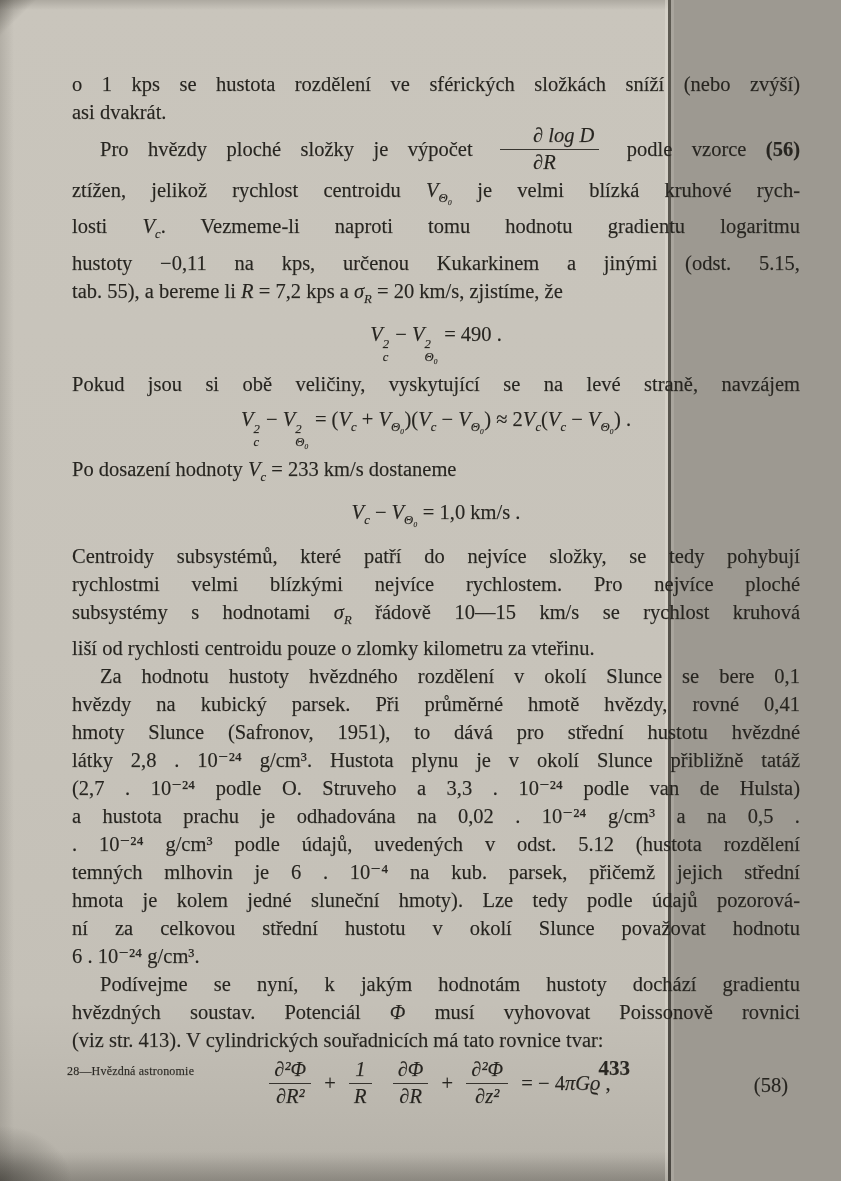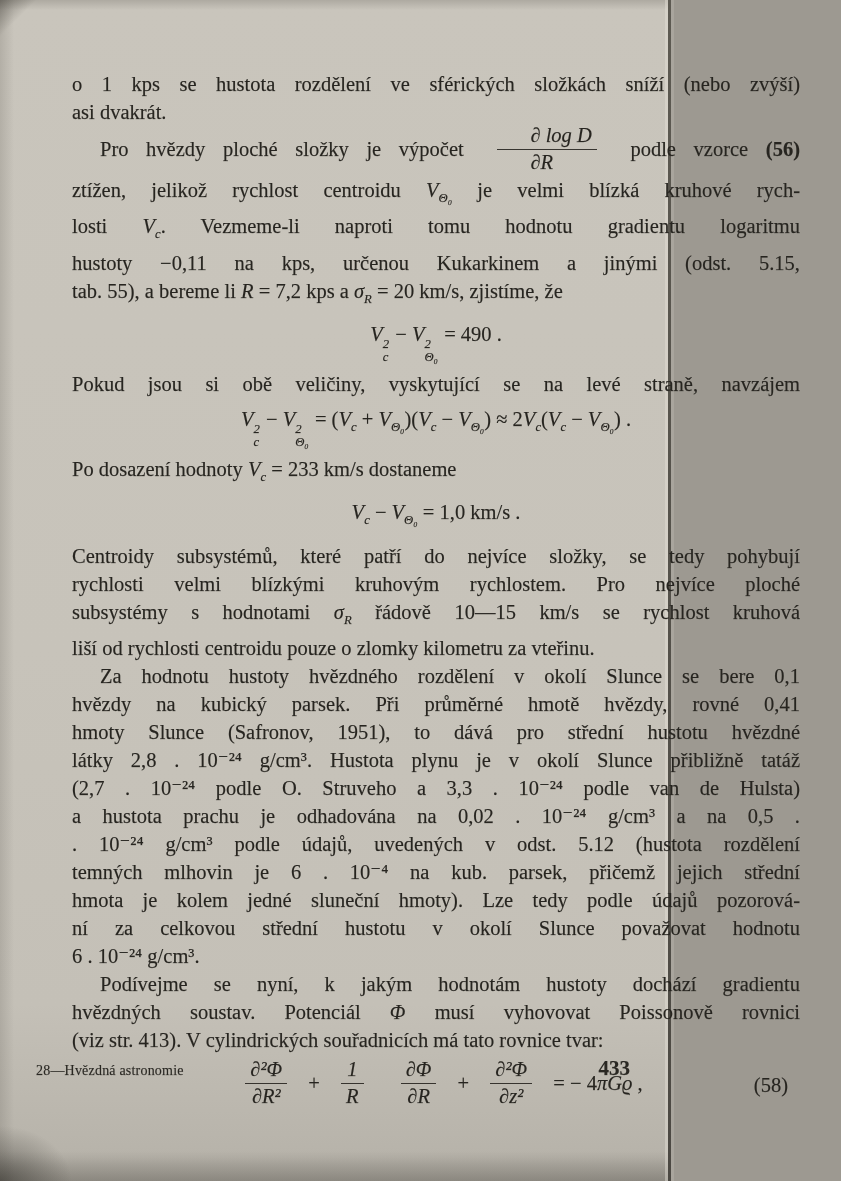--- a/index.html
+++ b/index.html
@@ -39,30 +39,30 @@
 
   .eq{position:relative;text-align:center;margin:6px 0;line-height:30px;}
   .eqno{position:absolute;right:12px;top:50%;transform:translateY(-50%);}
 
   .var{font-style:italic;}
   .b{font-weight:bold;}
   .msub{font-style:italic;font-size:0.62em;vertical-align:-0.42em;}
   .st{display:inline-flex;flex-direction:column;align-items:flex-start;font-size:0.62em;line-height:1;font-style:italic;vertical-align:-0.52em;margin:0 1px 0 0;}
   .st span{display:block;}
   .st .st-sub{margin-top:1px;}
-  .fr{display:inline-block;vertical-align:middle;text-align:center;font-style:italic;line-height:1.15;margin:0 16px;position:relative;top:-2px;}
+  .fr{display:inline-block;vertical-align:middle;text-align:center;font-style:italic;line-height:1.15;margin:0 8px;position:relative;top:-2px;}
   .fr .fr-n{display:block;padding:0 5px 1px;border-bottom:1.6px solid rgba(39,37,32,0.9);}
   .fr .fr-d{display:block;padding:1px 5px 0;}
 
   .footer{
     position:absolute;left:36px;right:44px;top:1056px;
     display:flex;justify-content:space-between;align-items:baseline;
     color:#2a2823;-webkit-text-stroke:0.25px rgba(42,40,35,0.5);
   }
-  .sig{font-size:14px;letter-spacing:0.2px;}
+  .sig{font-size:12px;letter-spacing:0.2px;margin-left:31px;}
   .pageno{font-size:21px;font-weight:bold;}
 </style>
 </head>
 <body>
 
 <div class="scan">
   <div class="paper-shade"></div>
   <div class="edge-right-light"></div>
   <div class="edge-right-line"></div>
   <div class="edge-right-outer"></div>
@@ -95,21 +95,21 @@
           </span> − <span class="var">V</span><span class="st">
             <span class="st-sup">2</span>
             <span class="st-sub">Θ₀</span>
           </span> = (<span class="var">V</span><span class="msub">c</span> + <span class="var">V</span><span class="msub">Θ₀</span>)(<span class="var">V</span><span class="msub">c</span> − <span class="var">V</span><span class="msub">Θ₀</span>) ≈ 2<span class="var">V</span><span class="msub">c</span>(<span class="var">V</span><span class="msub">c</span> − <span class="var">V</span><span class="msub">Θ₀</span>) .</span></div>
       <div class="para">
         <div class="line last">Po dosazení hodnoty <span class="var">V</span><span class="msub">c</span> = 233 km/s dostaneme</div>
       </div>
       <div class="eq"><span class="eq-body"><span class="var">V</span><span class="msub">c</span> − <span class="var">V</span><span class="msub">Θ₀</span> = 1,0 km/s .</span></div>
       <div class="para">
         <div class="line">Centroidy subsystémů, které patří do nejvíce složky, se tedy pohybují</div>
-        <div class="line">rychlosti velmi blízkými kruhovým rychlostem. Pro nejvíce ploché</div>
+        <div class="line">rychlostmi velmi blízkými nejvíce rychlostem. Pro nejvíce ploché</div>
         <div class="line">subsystémy s hodnotami <span class="var">σ</span><span class="msub">R</span> řádově 10—15 km/s se rychlost kruhová</div>
         <div class="line last">liší od rychlosti centroidu pouze o zlomky kilometru za vteřinu.</div>
       </div>
       <div class="para">
         <div class="line ind">Za hodnotu hustoty hvězdného rozdělení v okolí Slunce se bere 0,1</div>
         <div class="line">hvězdy na kubický parsek. Při průměrné hmotě hvězdy, rovné 0,41</div>
         <div class="line">hmoty Slunce (Safronov, 1951), to dává pro střední hustotu hvězdné</div>
         <div class="line">látky 2,8 . 10⁻²⁴ g/cm³. Hustota plynu je v okolí Slunce přibližně tatáž</div>
         <div class="line">(2,7 . 10⁻²⁴ podle O. Struveho a 3,3 . 10⁻²⁴ podle van de Hulsta)</div>
         <div class="line">a hustota prachu je odhadována na 0,02 . 10⁻²⁴ g/cm³ a na 0,5 .</div>

